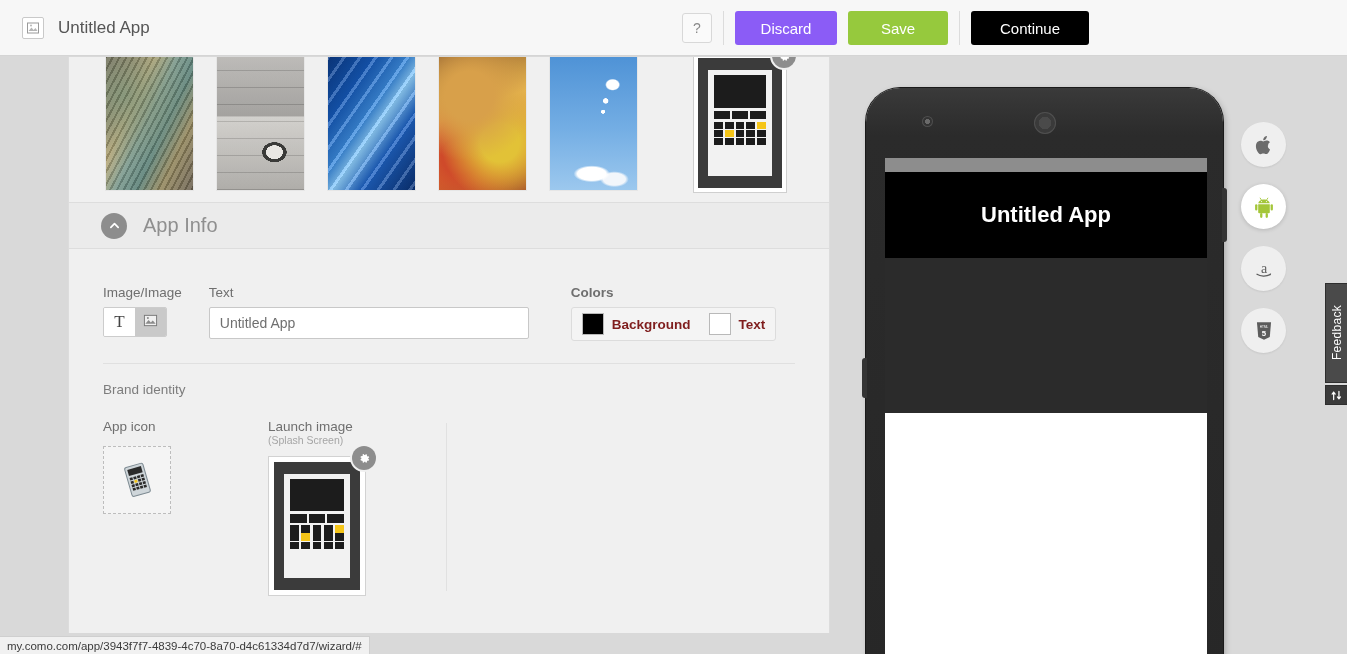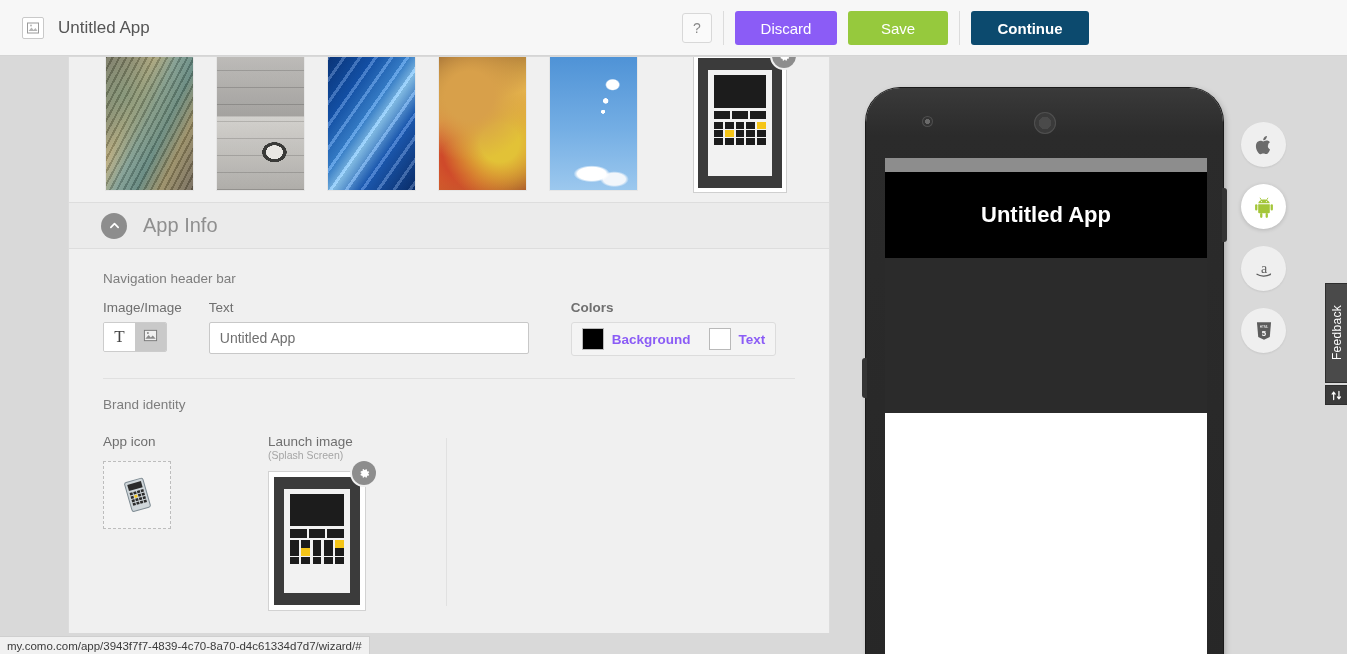--- a/index.html
+++ b/index.html
@@ -39,21 +39,21 @@
   }
   .sep { width:1px; height:34px; background:#dcdcdc; margin:0 11px; }
   .btn {
     height:34px; border:none; border-radius:3px; color:#fff;
     font-size:15px; padding:0 20px; cursor:pointer;
     font-family:"Liberation Sans", sans-serif;
     display:flex; align-items:center; justify-content:center;
   }
   .btn-gray { background:#8b5cf6; min-width:102px; }
   .btn-green { background:#96c93d; min-width:100px; margin-left:11px; }
-  .btn-continue { background:#0c4a6e; min-width:118px;font-weight:bold; }
+  .btn-continue { background:#000000; min-width:118px; }
 
   
   .left-pane {
     position:absolute; left:68px; top:57px; width:762px; bottom:21px;
     background:#f0f0f0; border-left:1px solid #dcdcdc; border-right:1px solid #dcdcdc;
     overflow:hidden;
   }
 
   
   .gallery {
@@ -157,21 +157,21 @@
     padding:0 10px; font-size:14px; color:#6f6f6f;
     font-family:"Liberation Sans", sans-serif; outline:none;
   }
   .colors-box {
     display:flex; align-items:center; gap:12px;
     border:1px solid #dcdcdc; border-radius:3px; background:#f4f4f4;
     padding:6px 10px; height:34px;
   }
   .swatch-wrap { display:flex; align-items:center; gap:8px; }
   .swatch { width:22px; height:22px; border:1px solid #b9b9b9; cursor:pointer; }
-  .swatch-label { font-size:13.5px; color:#8b5cf6; }
+  .swatch-label { font-size:13.5px; color:#7f1d1d; }
 
   .divider-h { height:1px; background:#e0e0e0; margin:22px 0 0 0; }
 
   .brand-row { display:flex; align-items:flex-start; padding:22px 34px 0 34px; }
   .icon-col { width:165px; }
   .launch-col { width:178px; position:relative; }
   .vdivider { width:1px; background:#e1e1e1; align-self:stretch; margin:4px 32px 22px 0; min-height:168px; }
   .sub-label { font-size:13.5px; color:#6f6f6f; }
   .sub-sub { font-size:10.5px; color:#a5a5a5; margin-top:0; }
 
@@ -341,21 +341,20 @@
     <div class="collapse-btn">
       <svg width="13" height="13" viewBox="0 0 16 16">
         <path d="M3.5 10.2 L8 5.7 L12.5 10.2" fill="none" stroke="#ffffff" stroke-width="2.1" stroke-linecap="round" stroke-linejoin="round"></path>
       </svg>
     </div>
     <div class="section-title">App Info</div>
   </div>
 
   <div class="block">
     <div class="block-inner">
-      <div class="block-label">Navigation header bar</div>
 
       <div class="row">
         <div class="field">
           <div class="field-label">Image/Image</div>
           <div class="seg">
             <div class="seg-on seg-T">T</div>
             <div class="seg-off">
               <span>
                 <svg width="15" height="15" viewBox="0 0 16 16">
                   <rect x="1.5" y="2.5" width="13" height="11" fill="#f0f0f0" stroke="#787878" stroke-width="1"></rect>

